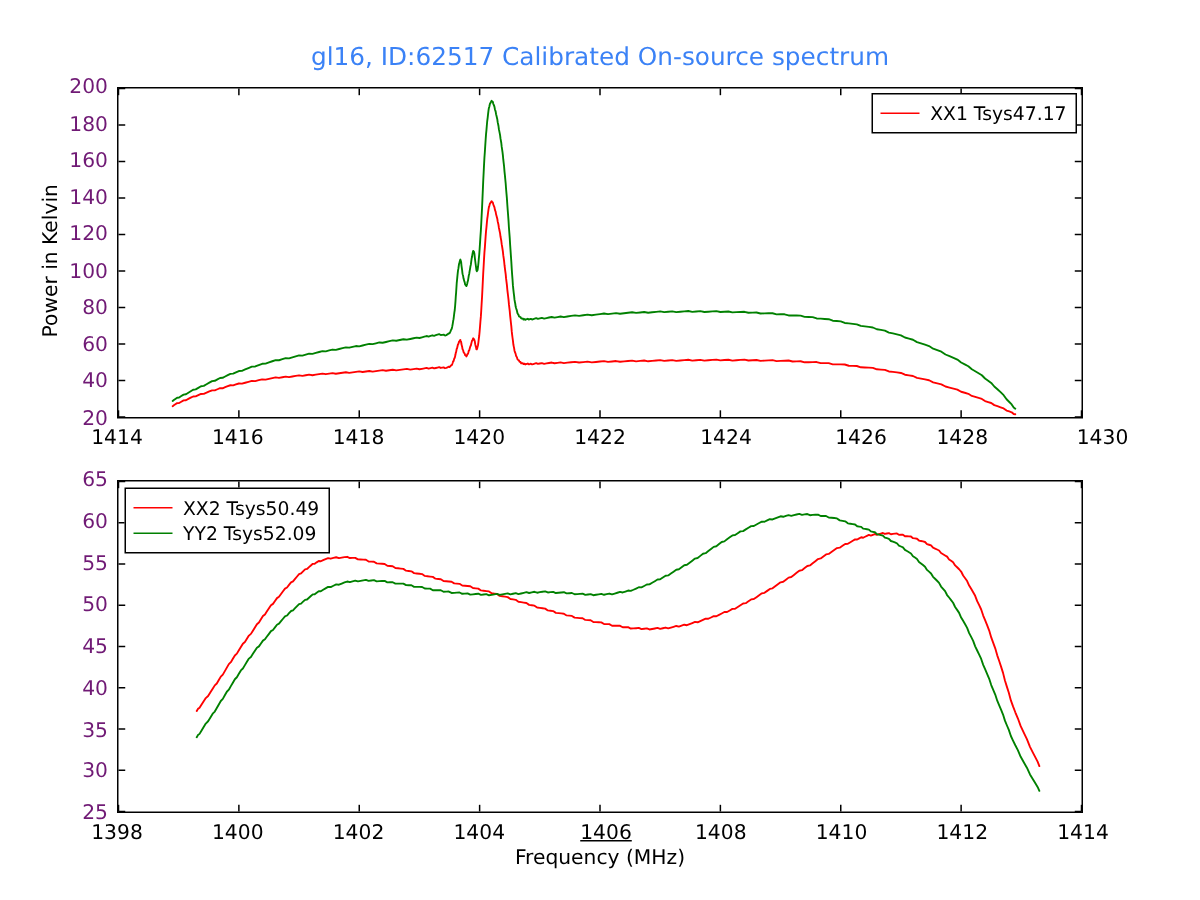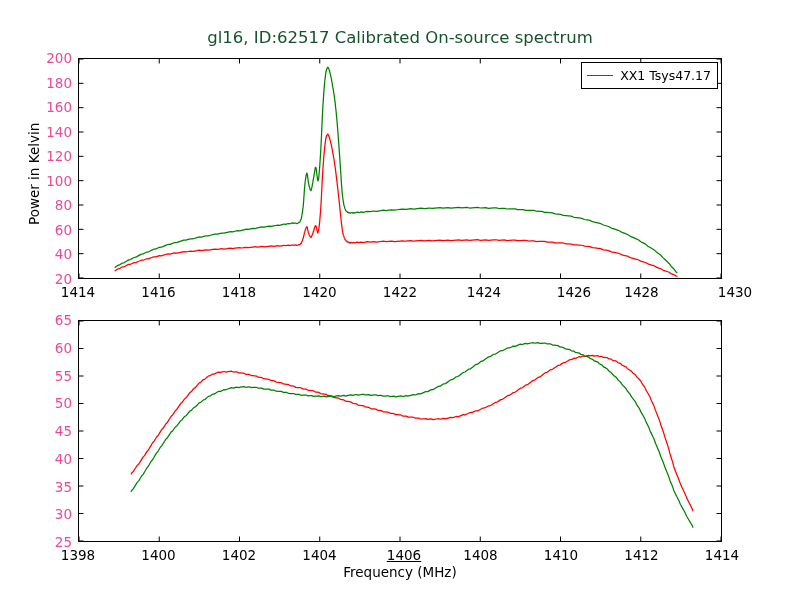--- a/index.html
+++ b/index.html
@@ -15,21 +15,21 @@
     font-family: "DejaVu Sans", sans-serif;
     overflow: hidden;
   }
   .figure-title {
     position: absolute;
     left: 0;
     top: 28px;
     width: 800px;
     text-align: center;
     font-size: 16.5px;
-    color: #14532d;
+    color: #3b82f6;
     white-space: nowrap;
   }
   .axes {
     position: absolute;
     box-sizing: border-box;
     border: 1.1px solid #000000;
     background: #ffffff;
   }
   #axes-top {
     left: 78px;
@@ -49,21 +49,21 @@
     top: 0;
     width: 100%;
     height: 100%;
     display: block;
     overflow: visible;
   }
   .ytick-label {
     position: absolute;
     text-align: right;
     font-size: 13.5px;
-    color: #ec4899;
+    color: #701a75;
     transform: translateY(-50%);
     white-space: nowrap;
   }
   .xtick-label {
     position: absolute;
     text-align: center;
     font-size: 13.5px;
     color: #000000;
     white-space: nowrap;
     transform: translateX(-50%);
@@ -235,20 +235,30 @@
         <line y1="83.25" y2="83.25" x1="644" x2="639.5" stroke="#000" stroke-width="1" vector-effect="non-scaling-stroke"></line>
         <line y1="55.5" y2="55.5" x1="0" x2="4.5" stroke="#000" stroke-width="1" vector-effect="non-scaling-stroke"></line>
         <line y1="55.5" y2="55.5" x1="644" x2="639.5" stroke="#000" stroke-width="1" vector-effect="non-scaling-stroke"></line>
         <line y1="27.75" y2="27.75" x1="0" x2="4.5" stroke="#000" stroke-width="1" vector-effect="non-scaling-stroke"></line>
         <line y1="27.75" y2="27.75" x1="644" x2="639.5" stroke="#000" stroke-width="1" vector-effect="non-scaling-stroke"></line>
         <line y1="0" y2="0" x1="0" x2="4.5" stroke="#000" stroke-width="1" vector-effect="non-scaling-stroke"></line>
         <line y1="0" y2="0" x1="644" x2="639.5" stroke="#000" stroke-width="1" vector-effect="non-scaling-stroke"></line>
         <path d="M52.32 154.36 L53.14 152.96 L54.20 152.24 L55.46 150.25 L56.86 148.05 L58.37 145.71 L59.93 144.29 L61.48 141.85 L62.99 139.45 L64.40 137.15 L65.74 135.89 L67.08 133.60 L68.42 131.27 L69.77 129.92 L71.11 127.57 L72.45 125.21 L73.79 122.87 L75.13 121.55 L76.48 119.27 L77.82 117.03 L79.16 115.80 L80.50 113.58 L81.84 111.38 L83.18 109.20 L84.53 108.02 L85.87 105.84 L87.21 103.68 L88.55 102.51 L89.89 100.34 L91.23 98.16 L92.57 95.98 L93.92 94.81 L95.26 92.66 L96.60 90.52 L97.94 89.41 L99.28 87.34 L100.63 85.30 L101.97 83.30 L103.31 82.32 L104.65 80.37 L105.99 78.45 L107.33 77.55 L108.68 75.69 L110.02 73.86 L111.36 72.07 L112.70 71.31 L114.04 69.58 L115.38 67.87 L116.72 67.18 L118.07 65.53 L119.41 63.92 L120.75 62.36 L122.09 61.87 L123.43 60.44 L124.77 59.10 L126.09 58.83 L127.38 57.62 L128.65 56.47 L129.92 55.39 L131.21 55.36 L132.53 54.40 L133.90 53.50 L135.33 53.66 L136.85 52.88 L138.46 52.17 L140.16 51.52 L141.92 51.94 L143.73 51.42 L145.57 50.96 L147.43 51.55 L149.29 51.20 L151.14 50.90 L152.95 50.66 L154.74 51.48 L156.53 51.39 L158.32 51.36 L160.11 52.39 L161.89 52.46 L163.68 52.56 L165.47 52.67 L167.26 53.78 L169.05 53.87 L170.84 53.97 L172.63 55.08 L174.42 55.21 L176.21 55.36 L177.99 55.51 L179.78 56.68 L181.57 56.85 L183.36 57.02 L185.15 58.20 L186.94 58.38 L188.73 58.58 L190.52 58.79 L192.31 60.00 L194.09 60.22 L195.88 60.43 L197.67 61.65 L199.46 61.87 L201.25 62.08 L203.04 62.29 L204.83 63.51 L206.62 63.73 L208.41 63.95 L210.19 64.17 L211.98 65.38 L213.77 65.58 L215.56 65.78 L217.35 66.96 L219.14 67.13 L220.93 67.29 L222.72 67.43 L224.51 68.56 L226.29 68.69 L228.08 68.83 L229.87 69.97 L231.66 70.12 L233.45 70.29 L235.24 70.47 L237.03 71.66 L238.82 71.86 L240.61 72.06 L242.39 73.27 L244.18 73.48 L245.97 73.71 L247.76 73.94 L249.55 75.17 L251.34 75.42 L253.13 75.68 L254.92 76.94 L256.71 77.22 L258.49 77.49 L260.28 77.78 L262.07 79.06 L263.86 79.33 L265.65 79.61 L267.44 80.88 L269.23 81.16 L271.02 81.44 L272.81 81.72 L274.59 83.00 L276.38 83.27 L278.17 83.54 L279.96 84.80 L281.75 85.04 L283.54 85.28 L285.33 85.51 L287.12 86.73 L288.91 86.95 L290.69 87.16 L292.48 88.36 L294.27 88.56 L296.06 88.74 L297.85 88.93 L299.64 90.10 L301.43 90.27 L303.22 90.43 L305.01 91.58 L306.79 91.73 L308.58 91.87 L310.37 92.01 L312.16 93.13 L313.95 93.25 L315.74 93.37 L317.53 94.48 L319.32 94.59 L321.11 94.69 L322.89 94.79 L324.68 95.87 L326.47 95.94 L328.26 95.99 L330.05 97.02 L331.84 97.05 L333.63 97.07 L335.42 97.08 L337.21 98.07 L338.99 98.05 L340.78 98.00 L342.57 98.93 L344.36 98.83 L346.15 98.69 L347.94 98.51 L349.73 99.31 L351.52 99.08 L353.31 98.82 L355.09 99.54 L356.88 99.23 L358.67 98.89 L360.46 98.52 L362.25 99.13 L364.04 98.71 L365.83 98.26 L367.62 98.78 L369.41 98.28 L371.19 97.75 L372.98 97.19 L374.77 97.60 L376.56 96.99 L378.35 96.35 L380.14 96.68 L381.93 95.97 L383.72 95.24 L385.51 94.48 L387.29 94.70 L389.08 93.89 L390.87 93.06 L392.66 92.21 L394.45 92.35 L396.24 91.47 L398.03 90.58 L399.82 90.67 L401.61 89.74 L403.39 88.78 L405.18 87.80 L406.97 87.79 L408.76 86.76 L410.55 85.69 L412.34 85.58 L414.13 84.44 L415.92 83.26 L417.71 82.06 L419.49 81.84 L421.28 80.60 L423.07 79.34 L424.86 79.07 L426.65 77.80 L428.44 76.52 L430.23 75.22 L432.02 74.91 L433.81 73.58 L435.59 72.24 L437.38 71.89 L439.17 70.53 L440.96 69.17 L442.75 67.81 L444.54 67.44 L446.33 66.06 L448.12 64.67 L449.91 64.27 L451.69 62.87 L453.48 61.46 L455.27 60.06 L457.06 59.66 L458.85 58.26 L460.64 56.86 L462.43 56.44 L464.22 55.02 L466.01 53.59 L467.79 52.18 L469.58 51.77 L471.37 50.39 L473.16 49.03 L474.95 48.71 L476.76 47.41 L478.61 46.10 L480.47 44.80 L482.33 44.52 L484.17 43.27 L485.98 42.07 L487.74 41.92 L489.44 40.83 L491.05 39.83 L492.57 38.90 L494.00 39.05 L495.37 38.25 L496.69 37.51 L497.98 37.82 L499.25 37.16 L500.52 36.55 L501.81 35.96 L503.13 36.39 L504.47 35.84 L505.81 35.33 L507.15 35.85 L508.49 35.41 L509.83 35.01 L511.18 34.63 L512.52 35.29 L513.86 34.99 L515.20 34.72 L516.54 35.48 L517.88 35.28 L519.22 35.11 L520.57 34.98 L521.91 35.88 L523.25 35.81 L524.59 35.78 L525.93 36.79 L527.27 36.82 L528.62 36.89 L529.96 36.99 L531.30 38.12 L532.64 38.29 L533.98 38.49 L535.32 39.73 L536.67 40.01 L538.01 40.33 L539.35 40.71 L540.69 42.11 L542.03 42.55 L543.38 43.03 L544.72 44.55 L546.06 45.11 L547.40 45.73 L548.74 46.40 L550.08 48.12 L551.43 48.92 L552.77 49.74 L554.11 50.57 L555.45 52.43 L556.79 53.35 L558.13 54.35 L559.48 56.45 L560.82 57.67 L562.16 59.03 L563.50 60.57 L564.84 63.25 L566.18 65.05 L567.52 66.96 L568.87 70.00 L570.21 72.17 L571.55 74.47 L572.89 76.91 L574.23 80.49 L575.57 83.21 L576.92 86.11 L578.26 90.19 L579.60 93.43 L580.94 96.81 L582.28 100.30 L583.63 104.88 L584.97 108.53 L586.31 112.23 L587.65 116.95 L588.97 120.76 L590.26 124.70 L591.53 128.74 L592.80 133.85 L594.08 138.00 L595.40 142.15 L596.77 147.26 L598.21 151.30 L599.73 155.24 L601.43 159.29 L603.34 164.57 L605.39 168.96 L607.49 173.31 L609.55 178.49 L611.50 182.36 L613.25 185.79 L614.72 188.63 L615.82 191.47" fill="none" stroke="#ff0000" stroke-width="1.25" vector-effect="non-scaling-stroke" stroke-linejoin="round" stroke-linecap="round"></path>
         <path d="M52.32 172.08 L53.14 170.61 L54.20 169.78 L55.46 167.67 L56.86 165.33 L58.37 162.85 L59.93 161.28 L61.48 158.70 L62.99 156.17 L64.40 154.77 L65.74 152.43 L67.08 150.06 L68.42 147.66 L69.77 146.26 L71.11 143.85 L72.45 141.44 L73.79 140.05 L75.13 137.68 L76.48 135.34 L77.82 133.02 L79.16 131.69 L80.50 129.38 L81.84 127.08 L83.18 125.80 L84.53 123.54 L85.87 121.33 L87.21 119.15 L88.55 118.02 L89.89 115.94 L91.23 113.89 L92.57 111.88 L93.92 110.91 L95.26 108.97 L96.60 107.06 L97.94 106.17 L99.28 104.31 L100.63 102.48 L101.97 100.66 L103.31 99.87 L104.65 98.10 L105.99 96.36 L107.33 95.65 L108.68 93.97 L110.02 92.33 L111.36 90.72 L112.70 90.15 L114.04 88.62 L115.38 87.12 L116.72 86.66 L118.07 85.23 L119.41 83.84 L120.75 82.48 L122.09 82.15 L123.43 80.86 L124.77 79.60 L126.09 79.38 L127.38 78.20 L128.65 77.06 L129.92 75.95 L131.21 75.87 L132.53 74.82 L133.90 73.80 L135.33 73.80 L136.85 72.83 L138.46 71.87 L140.16 70.93 L141.92 71.00 L143.73 70.11 L145.57 69.25 L147.43 69.42 L149.29 68.65 L151.14 67.93 L152.95 67.28 L154.74 67.68 L156.53 67.15 L158.32 66.66 L160.11 67.23 L161.89 66.83 L163.68 66.48 L165.47 66.16 L167.26 66.87 L169.05 66.61 L170.84 66.38 L172.63 67.20 L174.42 67.06 L176.21 66.96 L177.99 66.88 L179.78 67.83 L181.57 67.78 L183.36 67.75 L185.15 68.71 L186.94 68.69 L188.73 68.69 L190.52 68.70 L192.31 69.73 L194.09 69.77 L195.88 69.82 L197.67 70.86 L199.46 70.90 L201.25 70.93 L203.04 70.96 L204.83 72.00 L206.62 72.04 L208.41 72.09 L210.19 73.13 L211.98 73.16 L213.77 73.17 L215.56 73.17 L217.35 74.15 L219.14 74.10 L220.93 74.04 L222.72 74.97 L224.51 74.89 L226.29 74.79 L228.08 74.68 L229.87 75.55 L231.66 75.41 L233.45 75.25 L235.24 76.09 L237.03 75.90 L238.82 75.71 L240.61 75.50 L242.39 76.28 L244.18 76.04 L245.97 75.79 L247.76 76.53 L249.55 76.25 L251.34 75.96 L253.13 75.64 L254.92 76.31 L256.71 75.97 L258.49 75.62 L260.28 75.26 L262.07 75.89 L263.86 75.51 L265.65 75.14 L267.44 75.74 L269.23 75.33 L271.02 74.89 L272.81 74.45 L274.59 75.01 L276.38 74.59 L278.17 74.18 L279.96 74.81 L281.75 74.47 L283.54 74.17 L285.33 73.90 L287.12 74.66 L288.91 74.43 L290.69 74.23 L292.48 75.03 L294.27 74.84 L296.06 74.65 L297.85 74.47 L299.64 75.29 L301.43 75.14 L303.22 75.00 L305.01 75.87 L306.79 75.74 L308.58 75.60 L310.37 75.44 L312.16 76.25 L313.95 76.02 L315.74 75.76 L317.53 76.49 L319.32 76.20 L321.11 75.90 L322.89 75.57 L324.68 76.21 L326.47 75.81 L328.26 75.38 L330.05 75.90 L331.84 75.39 L333.63 74.84 L335.42 74.27 L337.21 74.66 L338.99 74.01 L340.78 73.33 L342.57 73.60 L344.36 72.83 L346.15 72.01 L347.94 71.15 L349.73 71.23 L351.52 70.27 L353.31 69.27 L355.09 69.23 L356.88 68.16 L358.67 67.06 L360.46 65.94 L362.25 65.80 L364.04 64.63 L365.83 63.42 L367.62 63.19 L369.41 61.93 L371.19 60.64 L372.98 59.34 L374.77 59.02 L376.56 57.69 L378.35 56.36 L380.14 56.01 L381.93 54.64 L383.72 53.26 L385.51 51.86 L387.29 51.45 L389.08 50.03 L390.87 48.62 L392.66 48.21 L394.45 46.81 L396.24 45.40 L398.03 43.98 L399.82 43.54 L401.61 42.11 L403.39 40.69 L405.18 40.28 L406.97 38.90 L408.76 37.56 L410.55 36.26 L412.34 36.00 L414.13 34.76 L415.92 33.55 L417.71 33.36 L419.49 32.21 L421.28 31.09 L423.07 30.00 L424.86 29.95 L426.65 28.93 L428.44 27.95 L430.23 27.00 L432.02 27.08 L433.81 26.20 L435.59 25.36 L437.38 25.55 L439.17 24.78 L440.96 24.06 L442.75 23.38 L444.54 23.74 L446.33 23.15 L448.12 22.60 L449.91 23.09 L451.69 22.62 L453.48 22.19 L455.27 21.81 L457.06 22.46 L458.85 22.15 L460.64 21.89 L462.43 22.67 L464.22 22.49 L466.01 22.35 L467.79 22.25 L469.58 23.19 L471.37 23.17 L473.16 23.20 L474.95 24.26 L476.76 24.39 L478.61 24.59 L480.47 24.85 L482.33 26.15 L484.17 26.47 L485.98 26.80 L487.74 28.13 L489.44 28.43 L491.05 28.70 L492.57 28.93 L494.00 30.13 L495.37 30.33 L496.69 30.51 L497.98 31.70 L499.25 31.89 L500.52 32.10 L501.81 32.33 L503.13 33.58 L504.47 33.85 L505.81 34.13 L507.15 35.41 L508.49 35.71 L509.83 36.03 L511.18 36.37 L512.52 37.74 L513.86 38.14 L515.20 38.57 L516.54 40.03 L517.88 40.52 L519.22 41.02 L520.57 41.55 L521.91 43.12 L523.25 43.72 L524.59 44.36 L525.93 46.04 L527.27 46.78 L528.62 47.57 L529.96 48.39 L531.30 50.26 L532.64 51.17 L533.98 52.12 L535.32 54.11 L536.67 55.14 L538.01 56.21 L539.35 57.32 L540.69 59.47 L542.03 60.65 L543.38 61.87 L544.72 64.13 L546.06 65.43 L547.40 66.79 L548.74 68.20 L550.08 70.66 L551.43 72.20 L552.77 73.78 L554.11 76.39 L555.45 78.06 L556.79 79.78 L558.13 81.56 L559.48 84.41 L560.82 86.35 L562.16 88.38 L563.50 91.51 L564.84 93.74 L566.18 96.07 L567.52 98.49 L568.87 101.99 L570.21 104.56 L571.55 107.20 L572.89 110.91 L574.23 113.67 L575.57 116.48 L576.92 119.37 L578.26 123.36 L579.60 126.43 L580.94 129.57 L582.28 132.74 L583.63 136.94 L584.97 140.13 L586.31 143.31 L587.65 147.44 L588.97 150.55 L590.26 153.66 L591.53 156.77 L592.80 160.87 L594.08 163.98 L595.40 167.09 L596.77 171.20 L598.21 174.30 L599.73 177.41 L601.43 180.69 L603.34 185.21 L605.39 188.86 L607.49 192.52 L609.55 197.04 L611.50 200.32 L613.25 203.22 L614.72 205.61 L615.82 208.13" fill="none" stroke="#008000" stroke-width="1.25" vector-effect="non-scaling-stroke" stroke-linejoin="round" stroke-linecap="round"></path>
       </svg>
+    <div class="legend-box" id="legend-bottom">
+        <div class="legend-row">
+          <span class="legend-swatch" style="border-top-color: rgb(255, 0, 0);"></span>
+          <span class="legend-text">XX2 Tsys50.49</span>
+        </div>
+        <div class="legend-row">
+          <span class="legend-swatch" style="border-top-color: rgb(0, 128, 0);"></span>
+          <span class="legend-text">YY2 Tsys52.09</span>
+        </div>
+      </div>
   </div>
   <div id="bottom-yticks">
       <div class="ytick-label" style="left: 16px; width: 56px; top: 542px;">25</div>
       <div class="ytick-label" style="left: 16px; width: 56px; top: 514.25px;">30</div>
       <div class="ytick-label" style="left: 16px; width: 56px; top: 486.5px;">35</div>
       <div class="ytick-label" style="left: 16px; width: 56px; top: 458.75px;">40</div>
       <div class="ytick-label" style="left: 16px; width: 56px; top: 431px;">45</div>
       <div class="ytick-label" style="left: 16px; width: 56px; top: 403.25px;">50</div>
       <div class="ytick-label" style="left: 16px; width: 56px; top: 375.5px;">55</div>
       <div class="ytick-label" style="left: 16px; width: 56px; top: 347.75px;">60</div>

